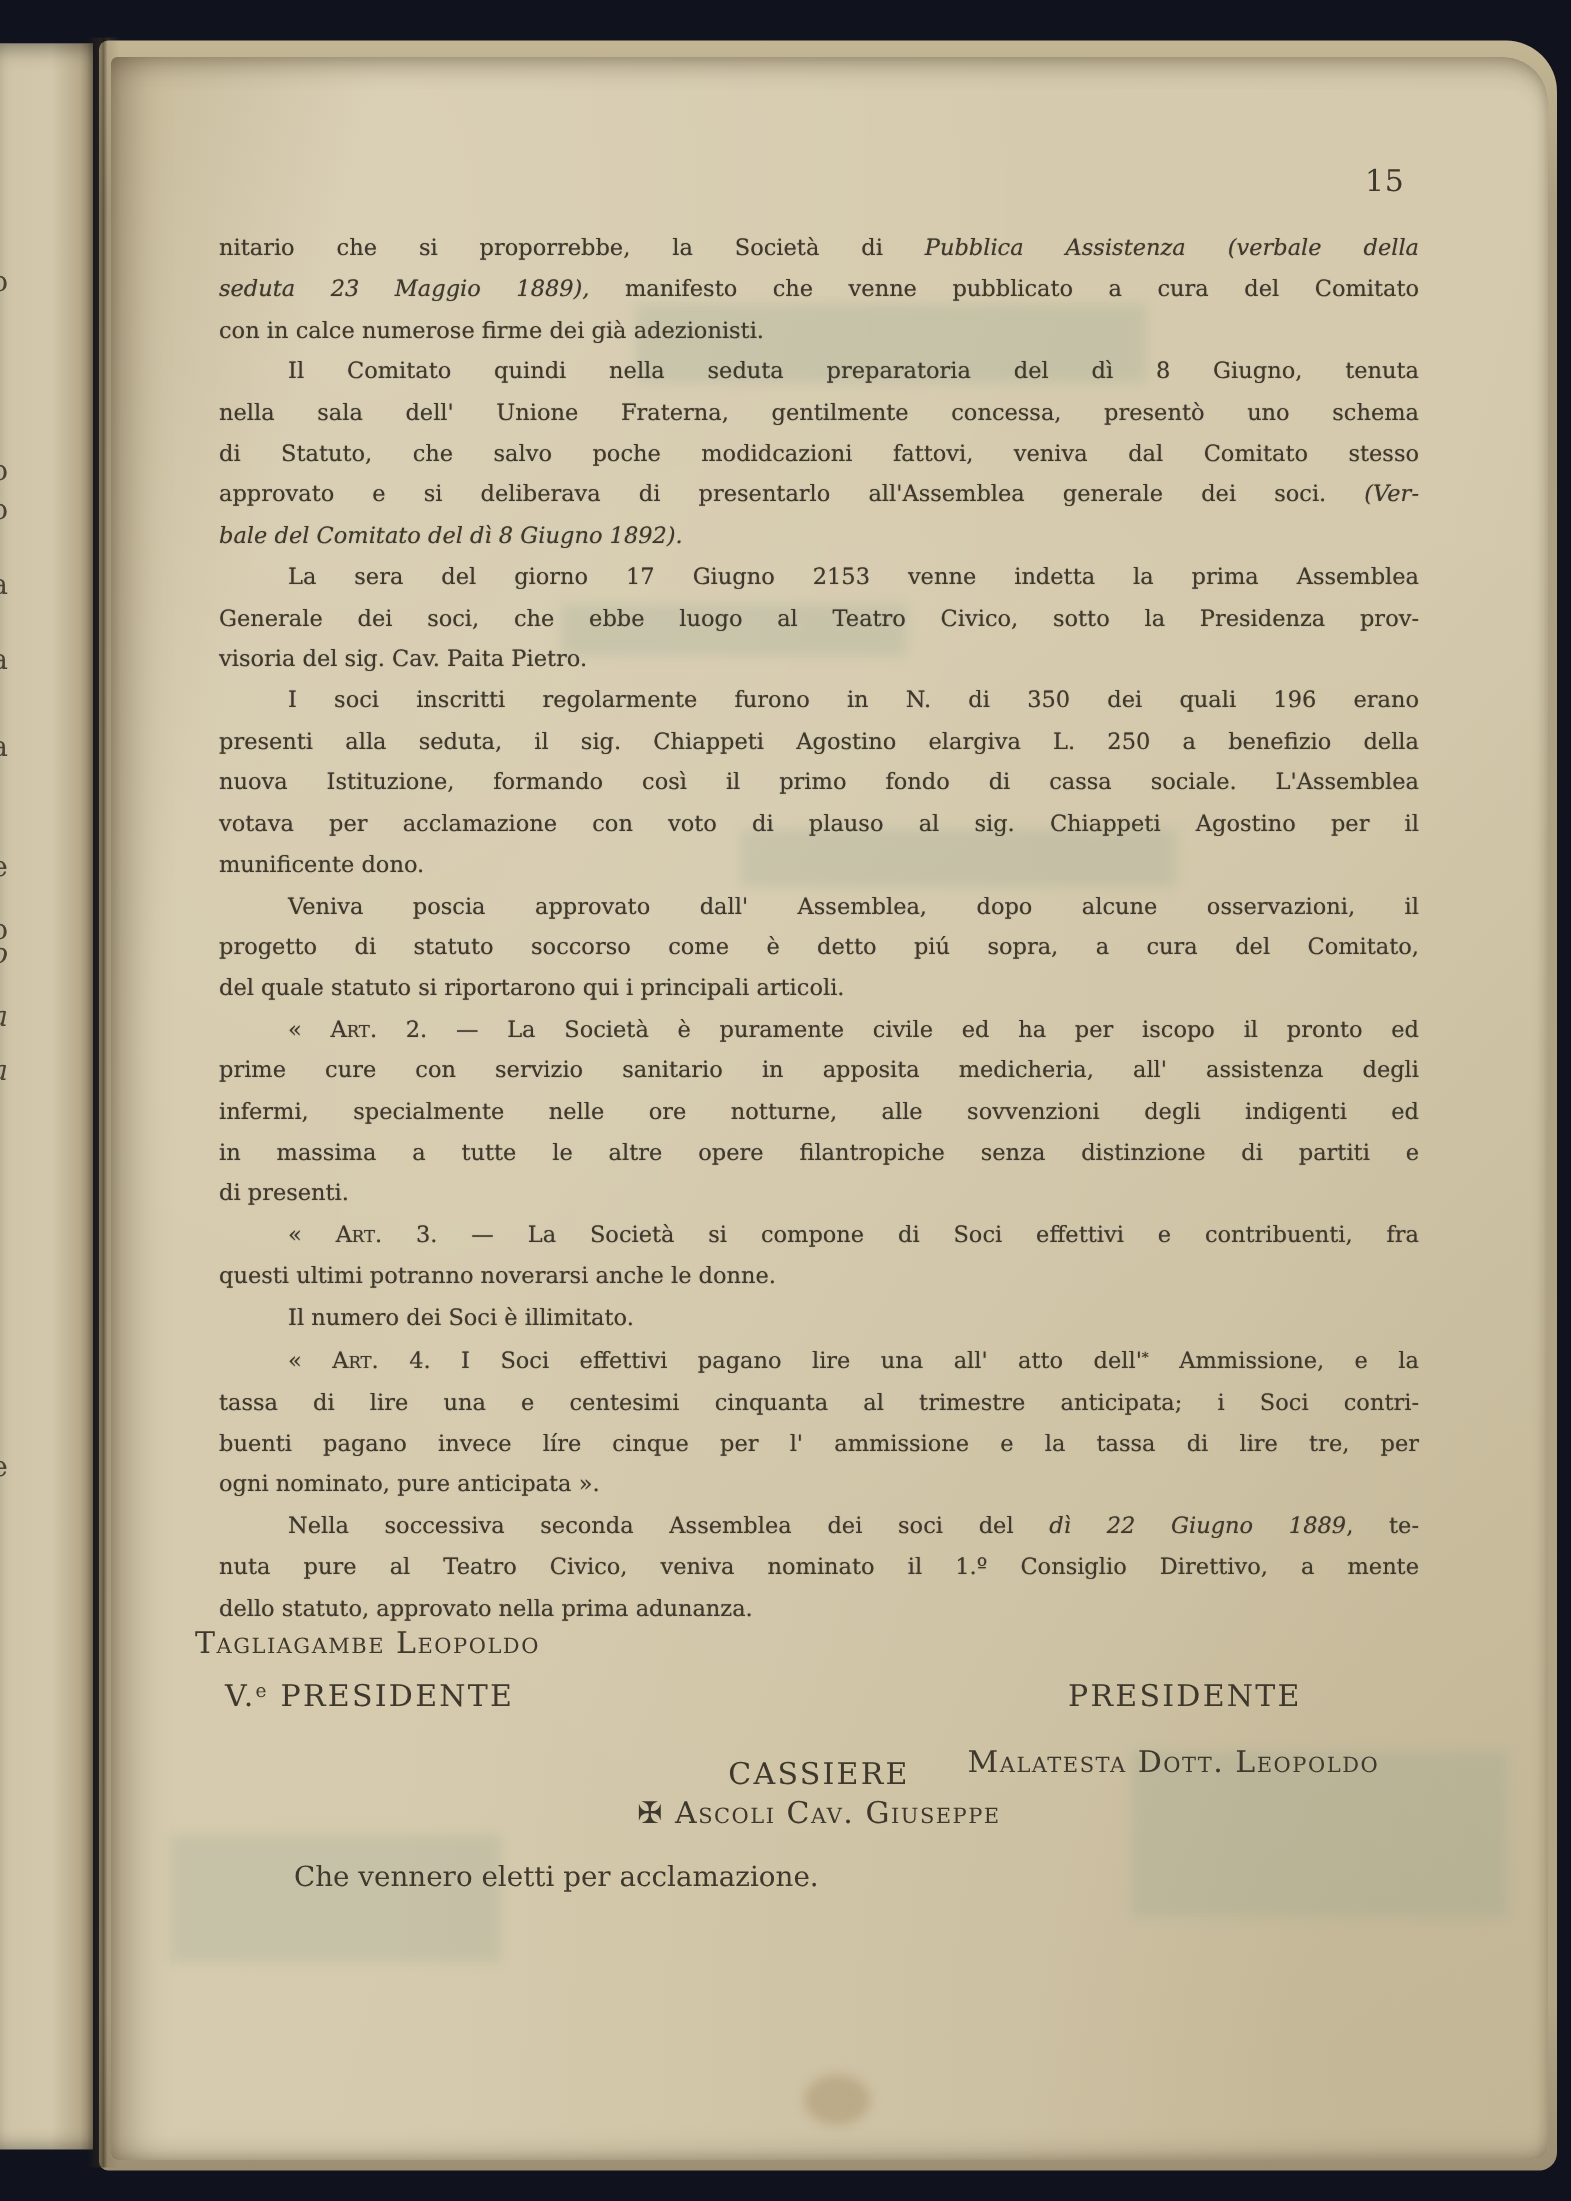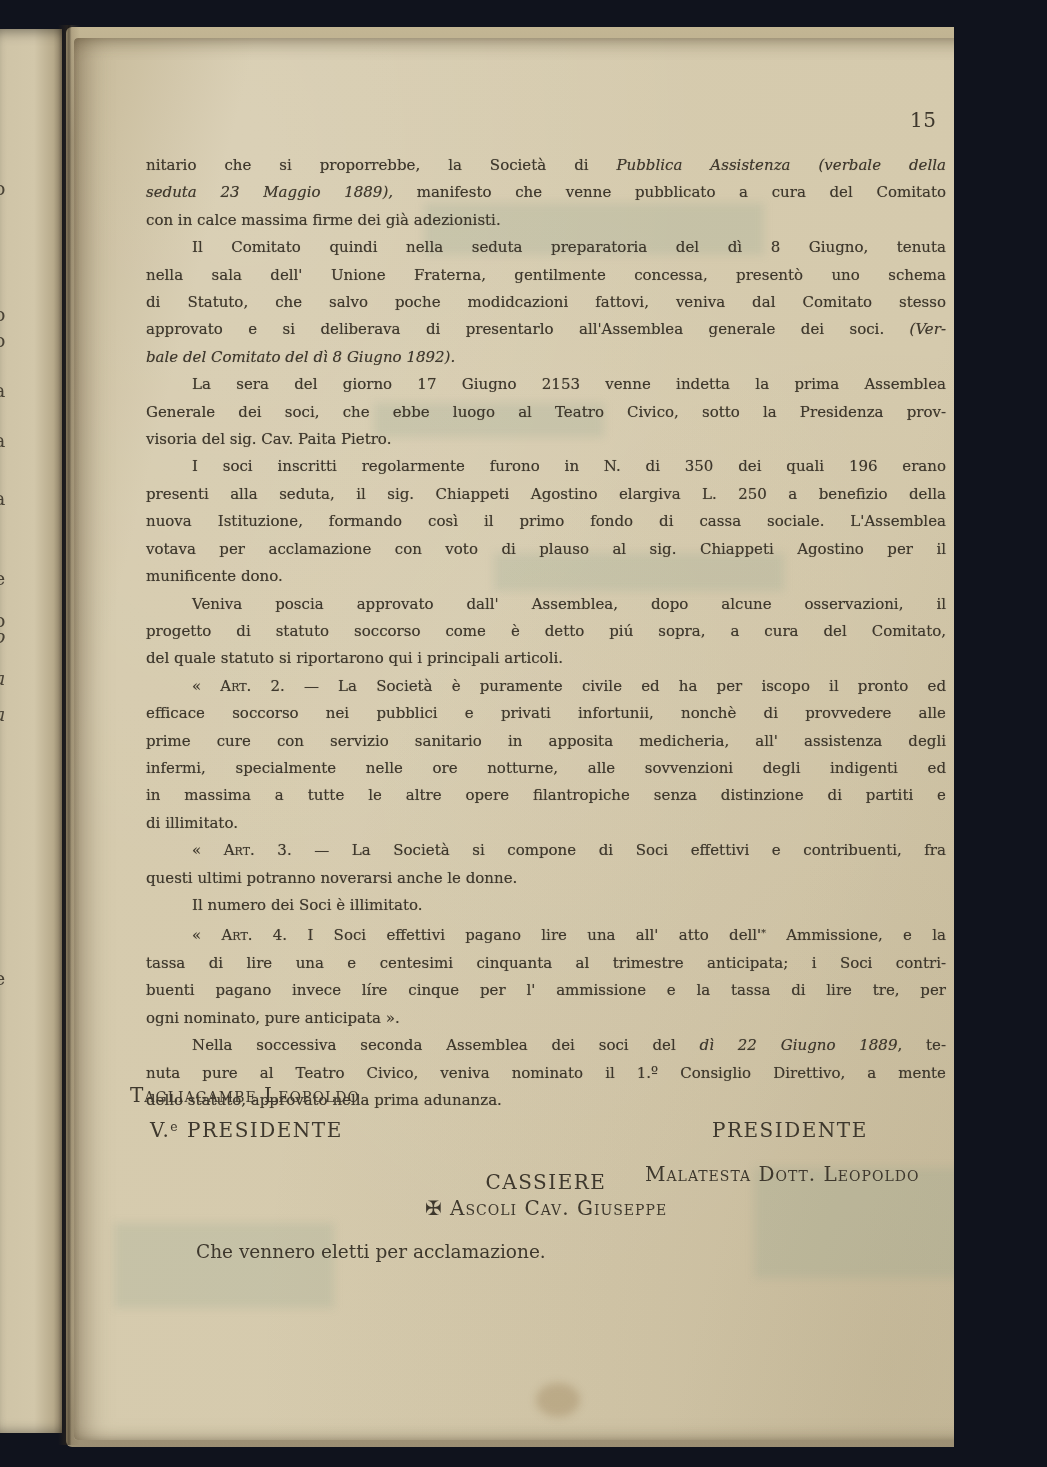--- a/index.html
+++ b/index.html
@@ -2,21 +2,21 @@
 <html style="--bg: #10131d; --paper: #d4c9ac; --ink: #3e382d; --paper-dark: #b3a687;"><head>
 <meta charset="utf-8">
 <style>
   :root{
     --bg:#10131d;
     --paper:#d4c9ac;
     --paper-dark:#b9ac8d;
     --ink:#3e382d;
   }
   html,body{margin:0;padding:0;background:var(--bg);}
-  .scene{position:relative;width:954px;height:1467px;overflow:hidden;
+  .scene{position:relative;width:1047px;height:1467px;overflow:hidden;
          background:var(--bg);
          font-family:"DejaVu Serif","Liberation Serif",serif;}
   
   .left-page{position:absolute;left:0;top:29px;width:62px;height:1404px;
     background:linear-gradient(90deg,#cfc4a7 0%,#d2c7aa 55%,#b7aa8b 86%,#8d8066 100%);
     box-shadow:inset 0 10px 14px -8px rgba(0,0,0,.45), inset 0 -10px 12px -8px rgba(0,0,0,.35);}
   .gl{position:absolute;left:-6px;width:24px;color:#4a4336;font-size:19px;line-height:19px;}
   .gl.it{font-style:italic;}
   
   .page-under{position:absolute;left:66px;top:27px;width:972px;height:1420px;
@@ -98,43 +98,42 @@
     <div class="stain green" style="left:300px;top:365px;width:230px;height:34px;"></div>
     <div class="stain green" style="left:680px;top:1130px;width:250px;height:110px;"></div>
     <div class="stain green" style="left:40px;top:1185px;width:220px;height:85px;"></div>
     <div class="stain brown" style="left:462px;top:1345px;width:44px;height:34px;border-radius:50%;"></div>
 
     <div class="pagenum">15</div>
 
     <div class="text-body">
         <div class="line jst"><span>nitario che si proporrebbe, la Società di </span><span class="it">Pubblica Assistenza (verbale della</span></div>
         <div class="line jst"><span class="it">seduta 23 Maggio 1889),</span><span> manifesto che venne pubblicato a cura del Comitato</span></div>
-        <div class="line"><span>con in calce massima firme dei già adezionisti.</span></div>
+        <div class="line"><span>con in calce numerose firme dei già adezionisti.</span></div>
         <div class="line ind jst"><span>Il Comitato quindi nella seduta preparatoria del dì 8 Giugno, tenuta</span></div>
         <div class="line jst"><span>nella sala dell' Unione Fraterna, gentilmente concessa, presentò uno schema</span></div>
         <div class="line jst"><span>di Statuto, che salvo poche modidcazioni fattovi, veniva dal Comitato stesso</span></div>
         <div class="line jst"><span>approvato e si deliberava di presentarlo all'Assemblea generale dei soci. </span><span class="it">(Ver-</span></div>
         <div class="line"><span class="it">bale del Comitato del dì 8 Giugno 1892).</span></div>
         <div class="line ind jst"><span>La sera del giorno 17 Giugno 2153 venne indetta la prima Assemblea</span></div>
         <div class="line jst"><span>Generale dei soci, che ebbe luogo al Teatro Civico, sotto la Presidenza prov-</span></div>
         <div class="line"><span>visoria del sig. Cav. Paita Pietro.</span></div>
         <div class="line ind jst"><span>I soci inscritti regolarmente furono in N. di 350 dei quali 196 erano</span></div>
         <div class="line jst"><span>presenti alla seduta, il sig. Chiappeti Agostino elargiva L. 250 a benefizio della</span></div>
         <div class="line jst"><span>nuova Istituzione, formando così il primo fondo di cassa sociale. L'Assemblea</span></div>
         <div class="line jst"><span>votava per acclamazione con voto di plauso al sig. Chiappeti Agostino per il</span></div>
         <div class="line"><span>munificente dono.</span></div>
         <div class="line ind jst"><span>Veniva poscia approvato dall' Assemblea, dopo alcune osservazioni, il</span></div>
         <div class="line jst"><span>progetto di statuto soccorso come è detto piú sopra, a cura del Comitato,</span></div>
         <div class="line"><span>del quale statuto si riportarono qui i principali articoli.</span></div>
         <div class="line ind jst"><span>« </span><span class="sc">Art.</span><span> 2. — La Società è puramente civile ed ha per iscopo il pronto ed</span></div>
-        <div class="line jst"><span>efficace soccorso nei pubblici e privati infortunii, nonchè di provvedere alle</span></div>
         <div class="line jst"><span>prime cure con servizio sanitario in apposita medicheria, all' assistenza degli</span></div>
         <div class="line jst"><span>infermi, specialmente nelle ore notturne, alle sovvenzioni degli indigenti ed</span></div>
         <div class="line jst"><span>in massima a tutte le altre opere filantropiche senza distinzione di partiti e</span></div>
-        <div class="line"><span>di illimitato.</span></div>
+        <div class="line"><span>di presenti.</span></div>
         <div class="line ind jst"><span>« </span><span class="sc">Art.</span><span> 3. — La Società si compone di Soci effettivi e contribuenti, fra</span></div>
         <div class="line"><span>questi ultimi potranno noverarsi anche le donne.</span></div>
         <div class="line ind"><span>Il numero dei Soci è illimitato.</span></div>
         <div class="line ind jst"><span>« </span><span class="sc">Art.</span><span> 4. I Soci effettivi pagano lire una all' atto dell'</span><span class="sup">*</span><span> Ammissione, e la</span></div>
         <div class="line jst"><span>tassa di lire una e centesimi cinquanta al trimestre anticipata; i Soci contri-</span></div>
         <div class="line jst"><span>buenti pagano invece líre cinque per l' ammissione e la tassa di lire tre, per</span></div>
         <div class="line"><span>ogni nominato, pure anticipata ».</span></div>
         <div class="line ind jst"><span>Nella soccessiva seconda Assemblea dei soci del </span><span class="it">dì 22 Giugno 1889</span><span>, te-</span></div>
         <div class="line jst"><span>nuta pure al Teatro Civico, veniva nominato il 1.º Consiglio Direttivo, a mente</span></div>
         <div class="line"><span>dello statuto, approvato nella prima adunanza.</span></div>

